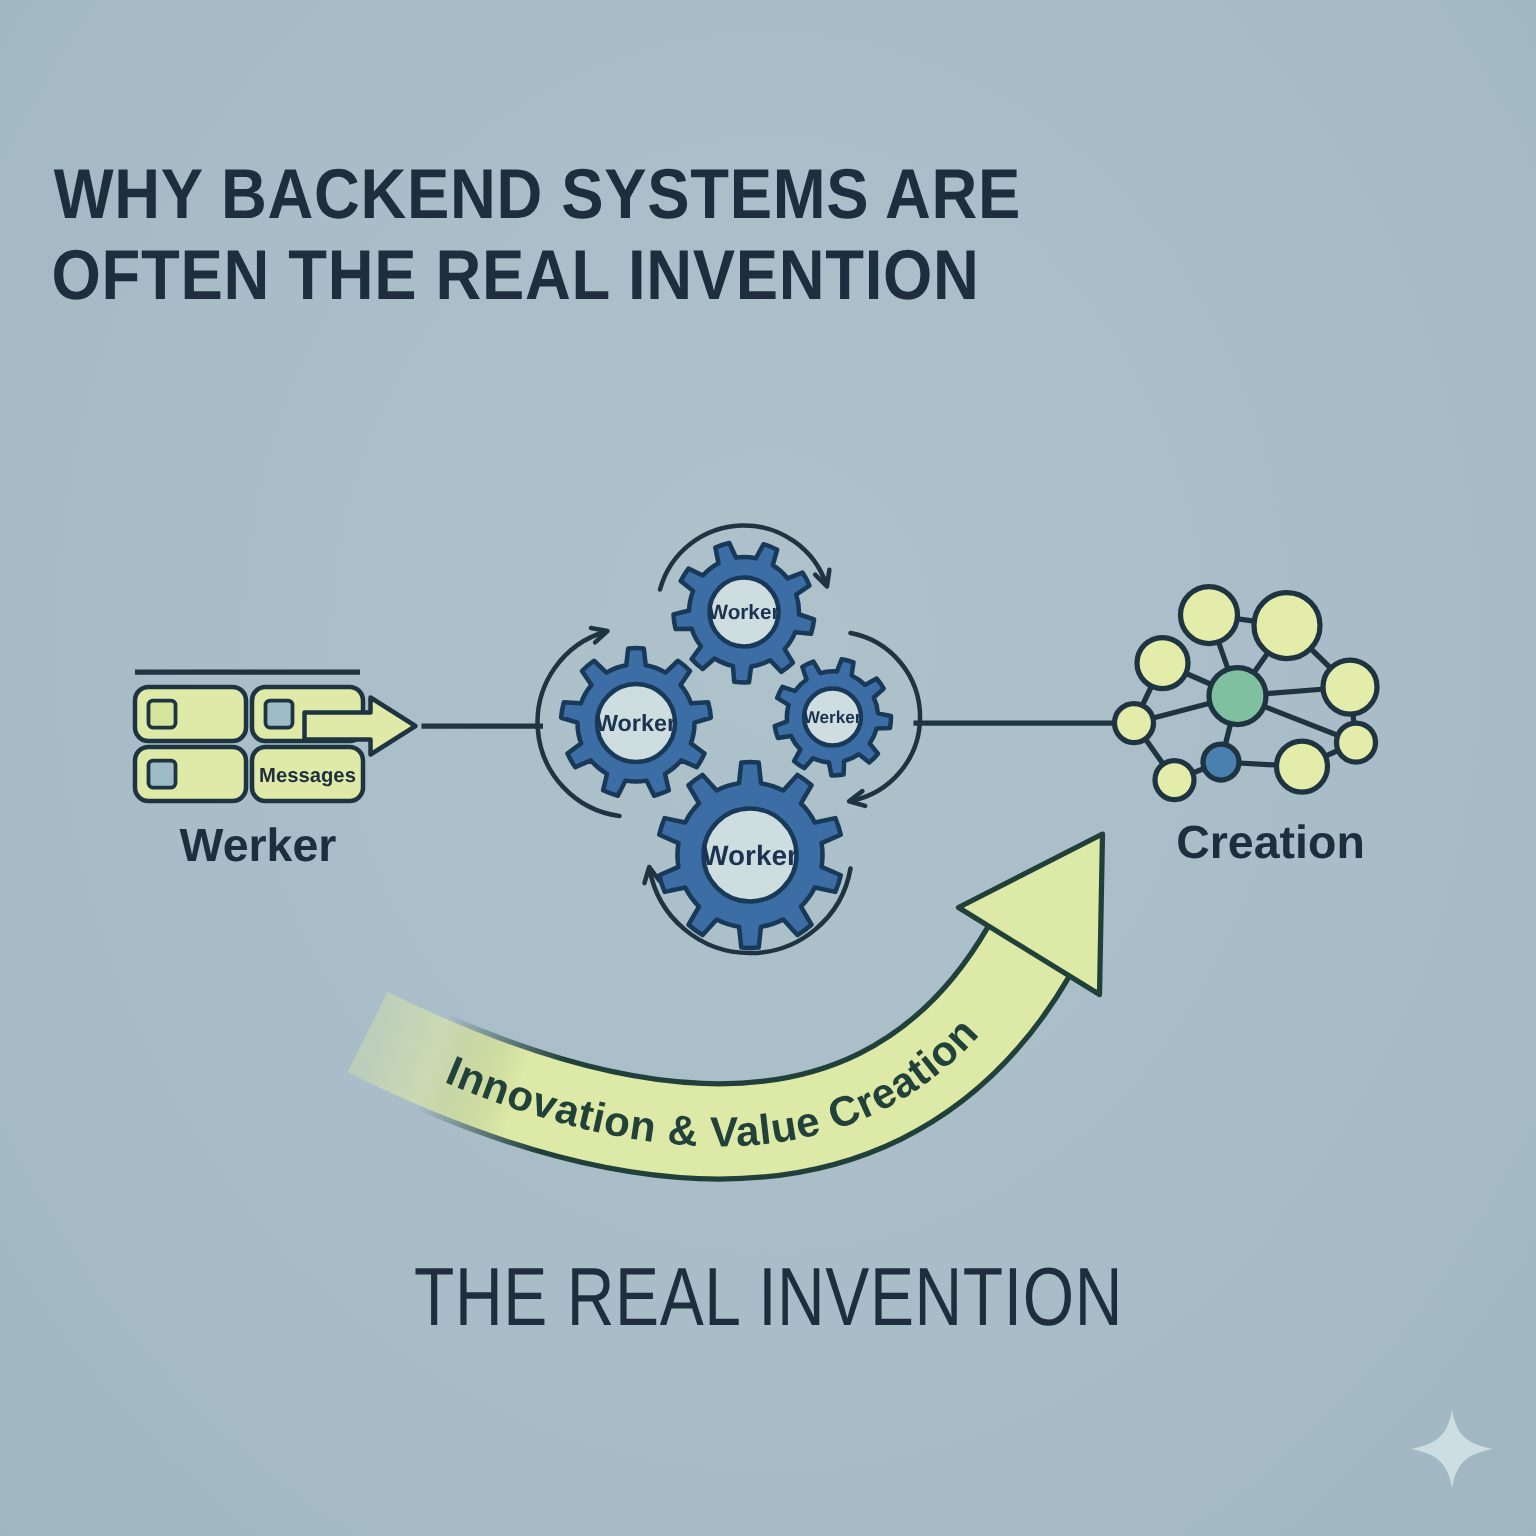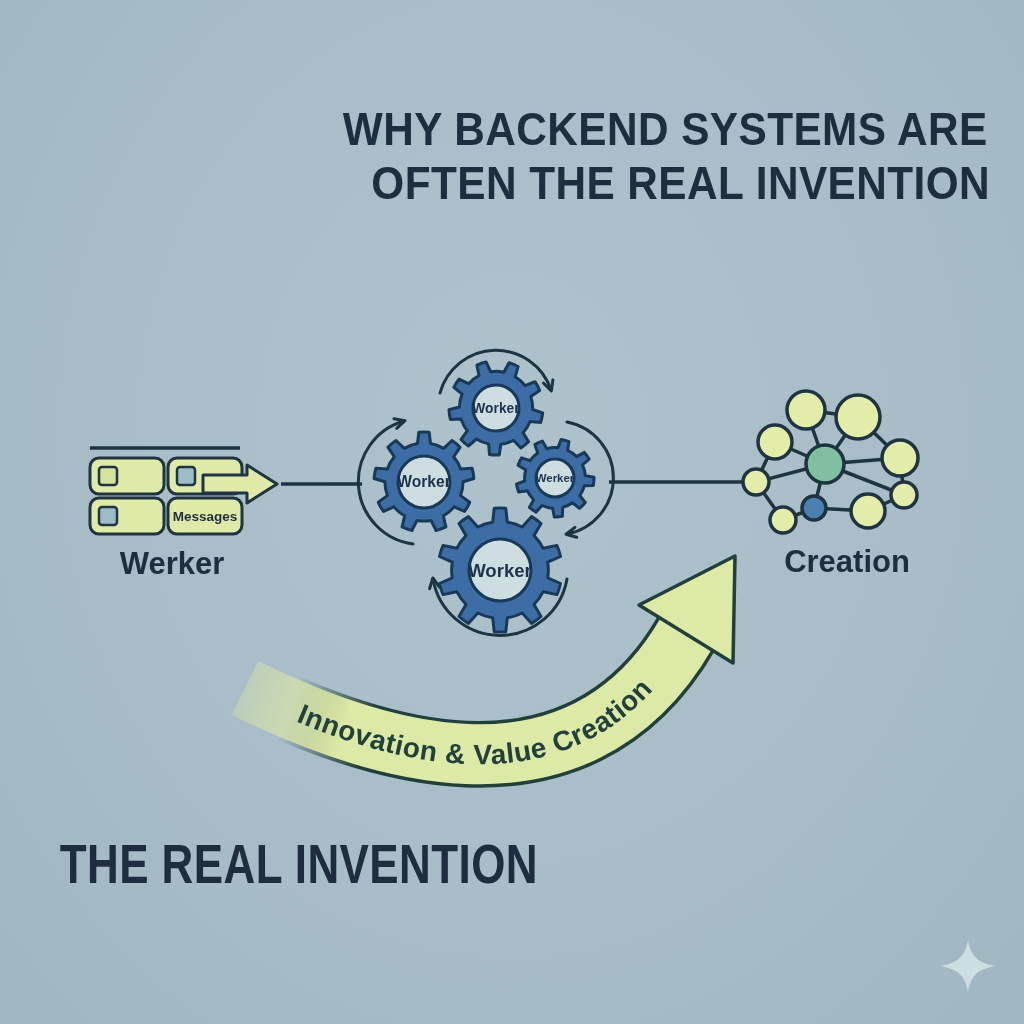--- a/index.html
+++ b/index.html
@@ -8,25 +8,25 @@
     --node-yellow:#e3eda9; --node-green:#80bf9f; --node-blue:#4a80b0;
     --box-fill:#dfeaa8; --box-inner-yellow:#d4e49c; --box-inner-blue:#9fbcc6;
     --swoosh-fill:#dde9a6; --swoosh-stroke:#21403a; --swoosh-text:#21413a; --sparkle:#cddee3;
   }
   html,body{margin:0;padding:0;}
   body{width:1024px;height:1024px;overflow:hidden;font-family:"Liberation Sans",sans-serif;}
   .canvas{position:relative;width:1024px;height:1024px;
     background:radial-gradient(ellipse at 50% 42%, #adc2cb 0%, var(--background) 55%, #a0b6c0 100%);}
   svg.diagram{position:absolute;inset:0;}
 
-  .title{position:absolute;top:102px;left:0;width:100%;text-align:right;
+  .title{position:absolute;top:102px;left:0;width:100%;text-align:left;
     color:var(--ink);font-weight:bold;font-size:47px;line-height:54px;letter-spacing:.5px;}
   .condensed{display:inline-block;transform:scaleX(.9);transform-origin:50% 50%;white-space:nowrap;}
-  .footer-title{position:absolute;top:832px;left:0;width:100%;
-    color:var(--ink);font-weight:bold;font-size:55px;letter-spacing:.5px;}
+  .footer-title{position:absolute;top:832px;left:0;width:100%;text-align:center;
+    color:var(--ink);font-weight:normal;font-size:55px;letter-spacing:.5px;}
   .footer-title .condensed{transform:scaleX(.8);}
   .node-label{position:absolute;transform:translateX(-50%);color:var(--ink);
     font-weight:bold;font-size:31px;white-space:nowrap;}
 
   .tray-line{stroke:var(--line);stroke-width:3.5;fill:none;}
   .msg-box{fill:var(--box-fill);stroke:var(--line);stroke-width:3;}
   .sq-y{fill:var(--box-inner-yellow);stroke:var(--line);stroke-width:2.5;}
   .sq-b{fill:var(--box-inner-blue);stroke:var(--line);stroke-width:2.5;}
   .msg-text{fill:var(--ink);font-weight:bold;font-size:13.5px;}
   .flow-line{stroke:var(--line);stroke-width:3.5;fill:none;}

